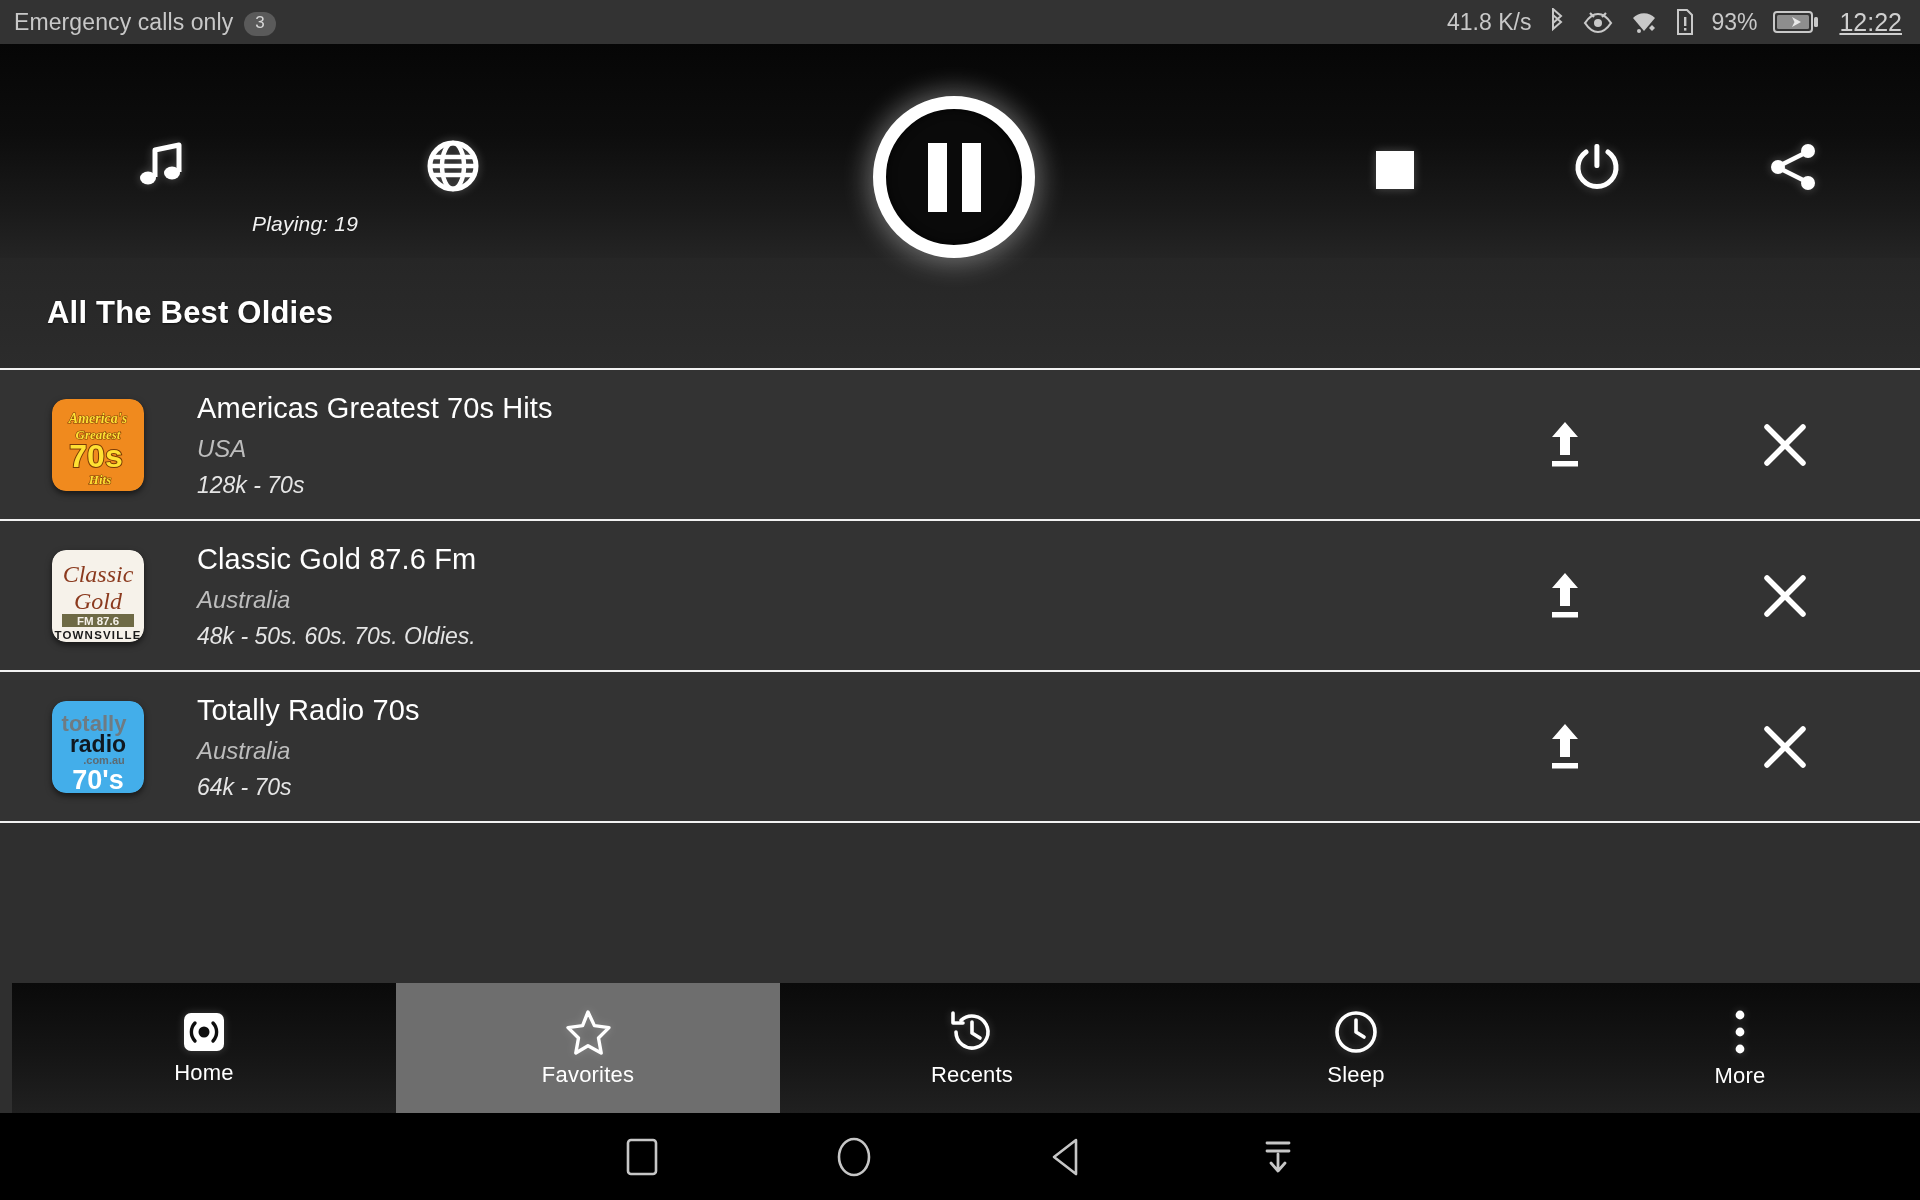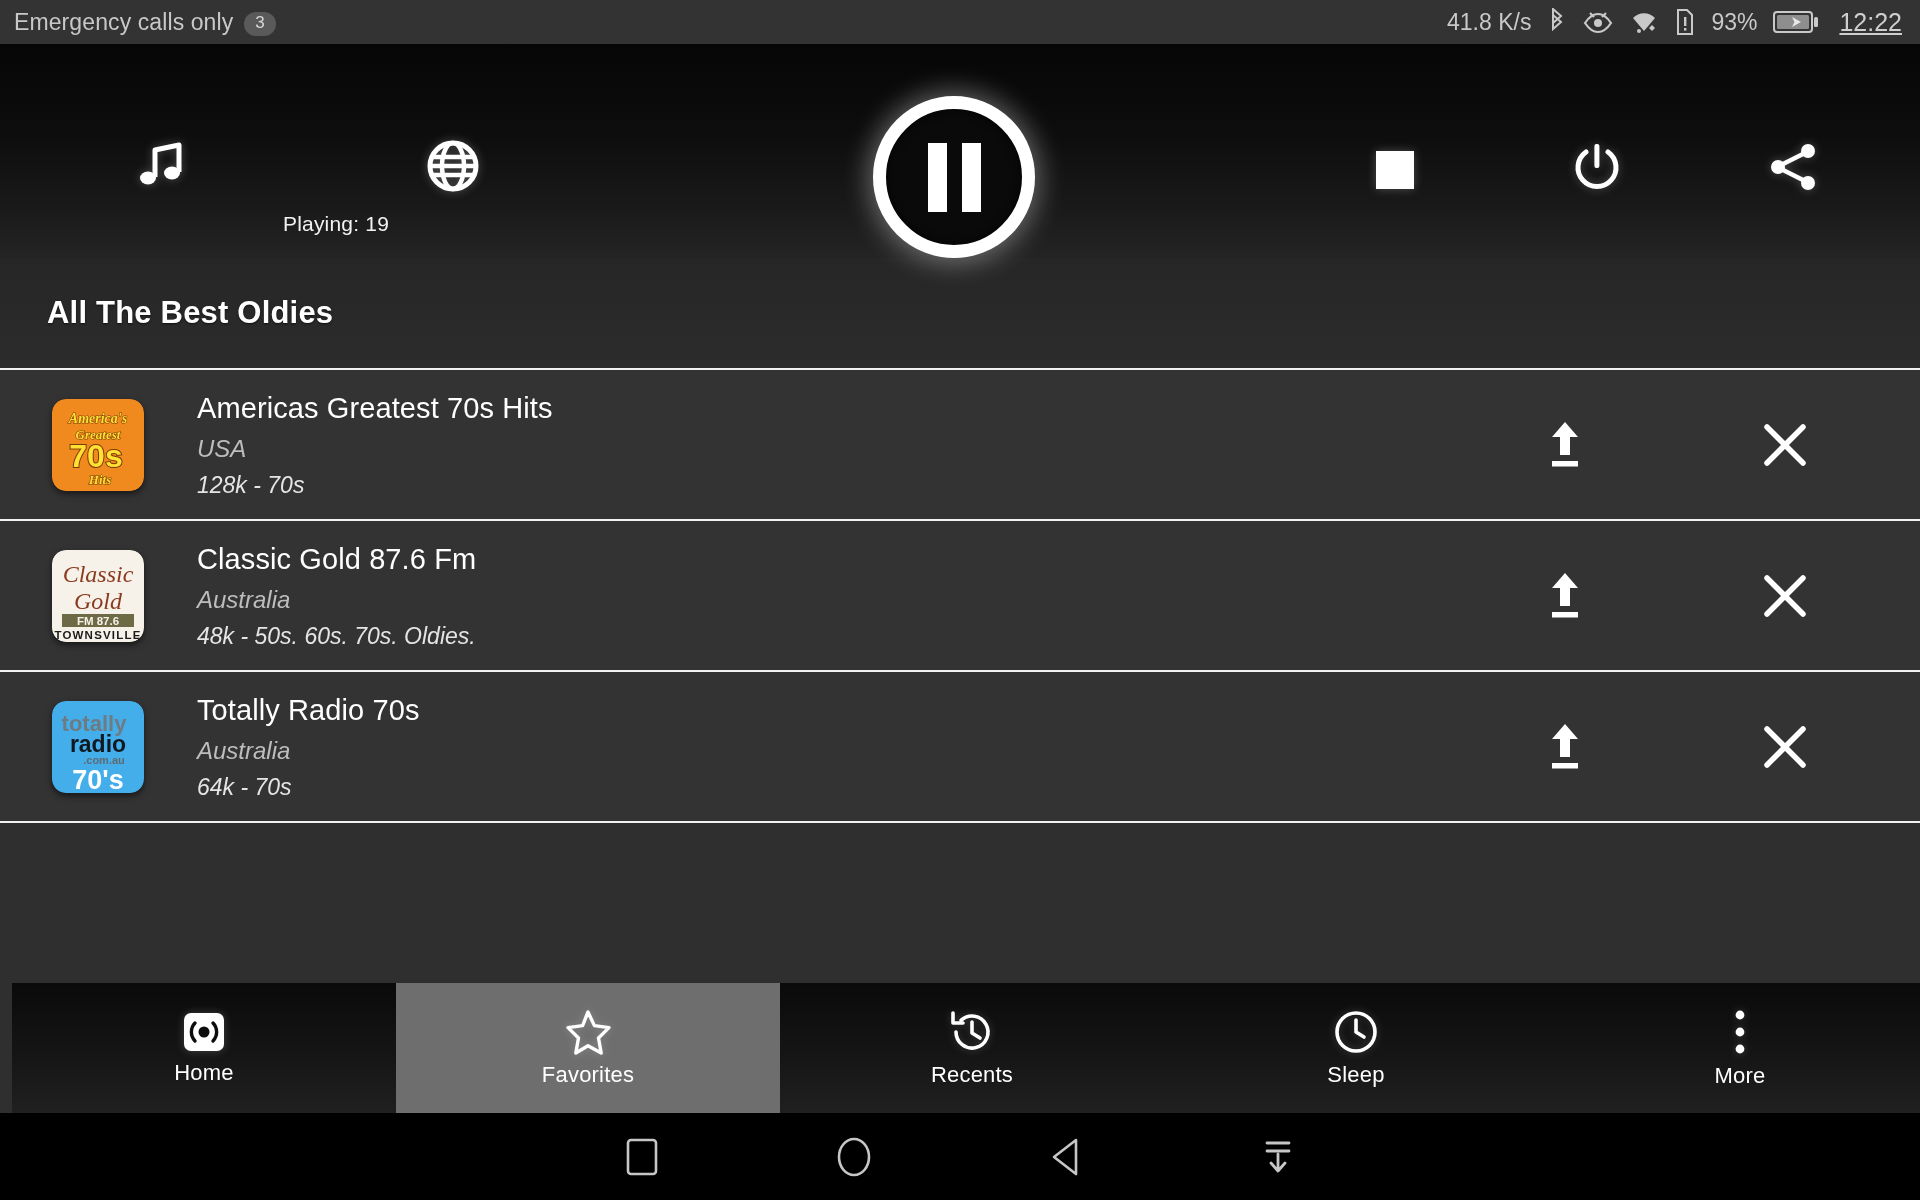--- a/index.html
+++ b/index.html
@@ -34,22 +34,22 @@
     position: relative; height: 214px;
     background: linear-gradient(180deg,#060606 0%,#0d0d0d 42%,#1a1a1a 78%,#242424 100%);
     display: flex; align-items: center;
   }
   .ptool {
     position: absolute; display: flex; flex-direction: column;
     align-items: center; justify-content: center;
   }
   .ptool svg { display: block; filter: drop-shadow(0 0 5px rgba(255,255,255,.25)); }
   .playing-label {
-    position: absolute; left: 276px; top: 168px; width: 120px; text-align: center;
-    color: #f2f2f2; font-size: 21px; letter-spacing: .2px;
+    position: absolute; left: 252px; top: 168px; width: 120px; 
+    color: #f2f2f2; font-size: 21px; letter-spacing: .2px; font-style: italic;
   }
   .pp-btn {
     position:absolute; left: 873px; top: 52px;
     width: 162px; height: 162px; border-radius: 50%;
     border: 13px solid #fff; background: #0a0a0a;
     display:flex; align-items:center; justify-content:center; gap: 15px;
     box-shadow: 0 0 26px 5px rgba(255,255,255,.35), inset 0 0 10px rgba(0,0,0,.8);
   }
   .pp-bar { width: 19px; height: 69px; background: #fff; }
 

